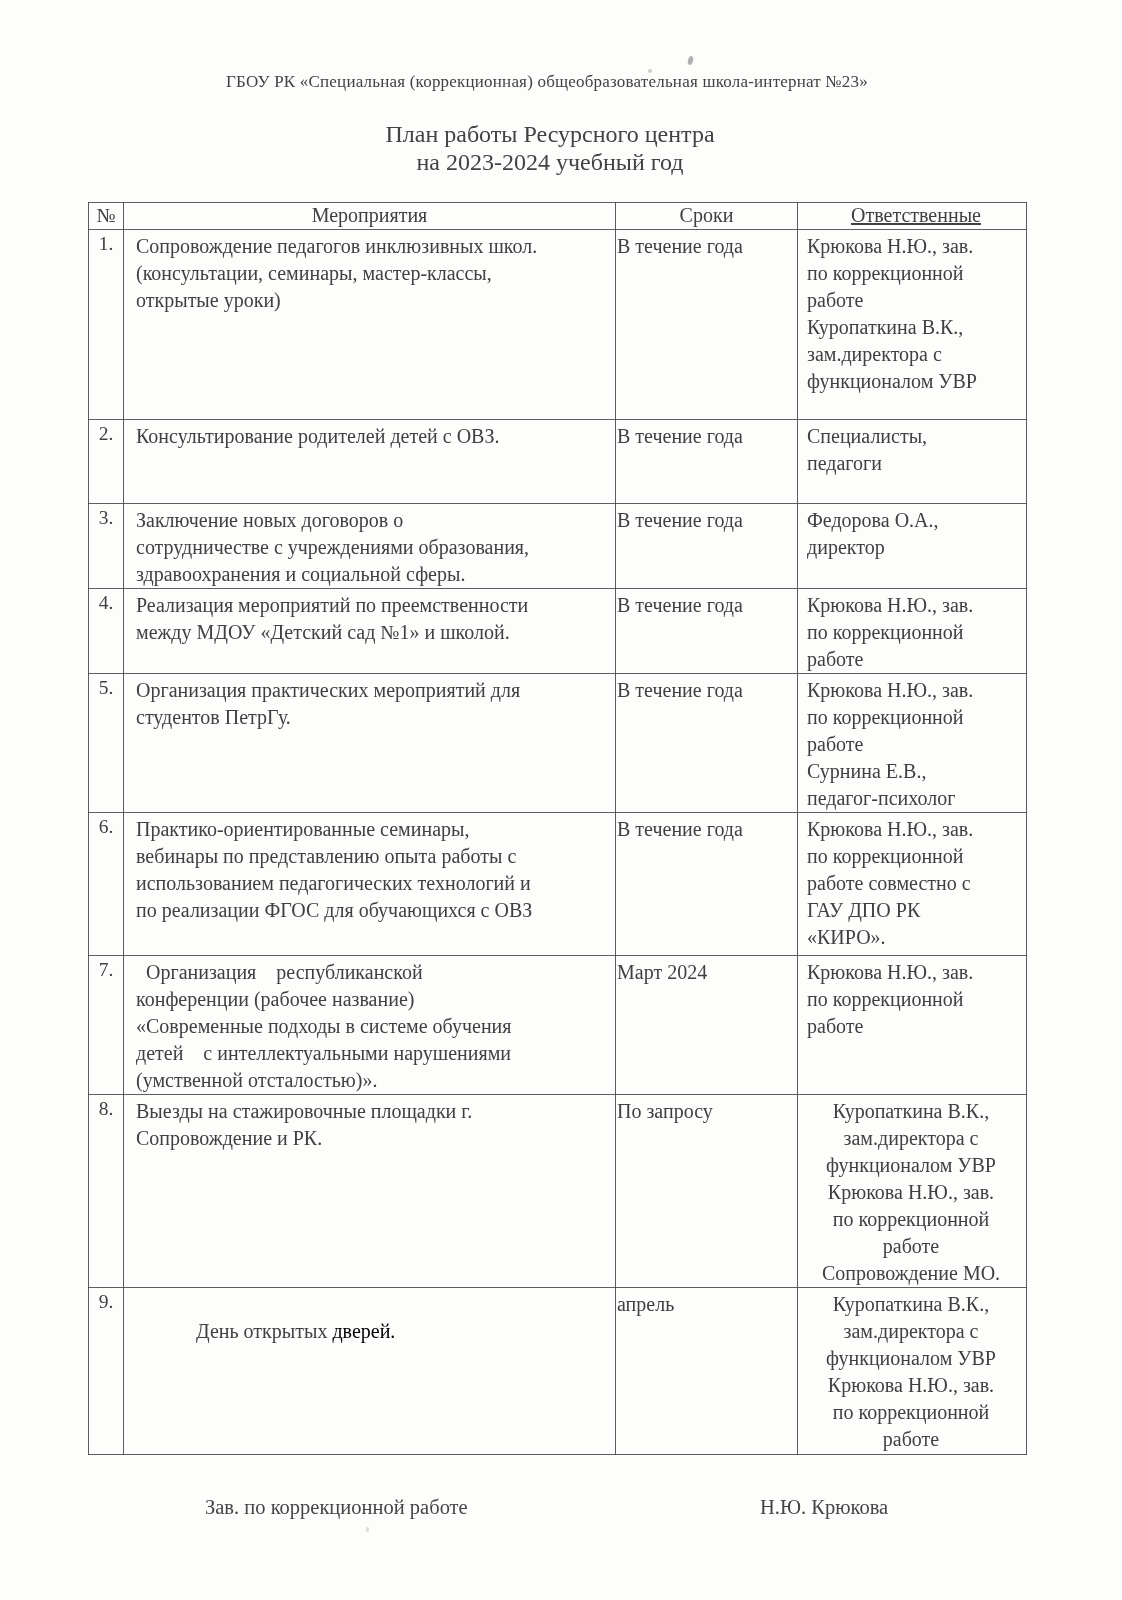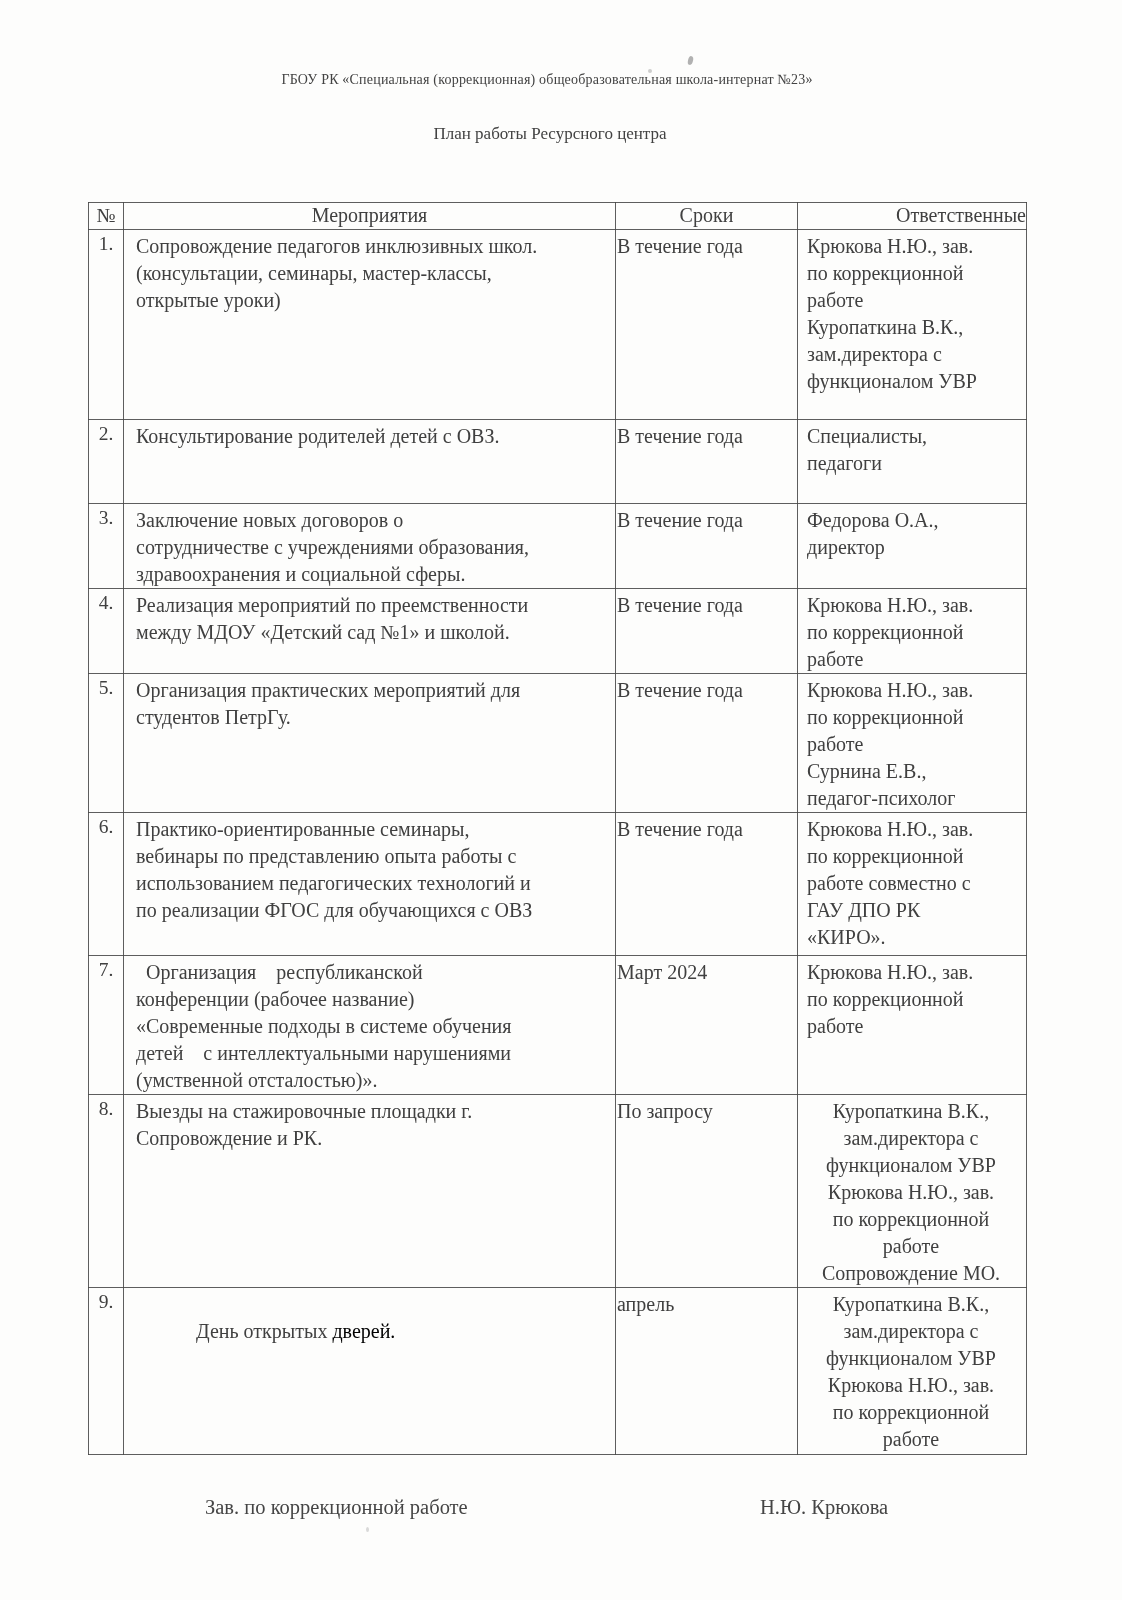--- a/index.html
+++ b/index.html
@@ -10,30 +10,30 @@
     background: #fdfdfc;
     font-family: "Liberation Serif", "DejaVu Serif", serif;
     color: #3e3e3e;
     overflow: hidden;
   }
   .doc-header {
     position: absolute;
     top: 72px; left: 0;
     width: 1094px;
     text-align: center;
-    font-size: 14px;
+    font-size: 17px;
     letter-spacing: 0.2px;
     color: #424242;
   }
   .doc-title {
     position: absolute;
     top: 120px; left: 0;
     width: 1100px;
     text-align: center;
-    font-size: 17px;
+    font-size: 24px;
     line-height: 28px;
     color: #424242;
   }
   table.plan {
     position: absolute;
     top: 202px; left: 88px;
     width: 938px;
     border-collapse: collapse;
     table-layout: fixed;
     font-size: 20px;
@@ -47,21 +47,21 @@
     border: 1.5px solid rgba(72,72,72,0.88);
     vertical-align: top;
     font-weight: normal;
   }
   .plan thead th {
     height: 25px;
     padding: 1px 0 0 0;
     text-align: center;
     font-size: 20px;
   }
-  .plan thead th.h-resp { text-align: right; padding-left: 8px; }
+  .plan thead th.h-resp { text-align: center; padding-left: 8px; text-decoration: underline; }
   td.num  { text-align: center; padding-top: 3px; font-size: 19.5px; }
   td.act  { padding: 3px 2px 0 12px; line-height: 27px; }
   td.act div, td.act .act-line { white-space: pre-wrap; }
   td.term { text-align: left; padding-top: 3px; line-height: 27px; }
   td.resp { padding: 3px 5px 0 9px; line-height: 27px; }
   td.resp.center { text-align: center; padding-left: 4px; padding-right: 6px; }
   tr.rh1 td { height: 185px; }
   tr.rh2 td { height: 79px;  }
   tr.rh3 td { height: 80px;  }
   tr.rh4 td { height: 79px;  }
@@ -81,20 +81,21 @@
 </style>
 </head>
 <body>
 
 <div class="page">
 
   <div class="doc-header">ГБОУ РК «Специальная (коррекционная) общеобразовательная школа-интернат №23»</div>
 
   <div class="doc-title">
     <div>План работы Ресурсного центра</div>
+    <div>на 2023-2024 учебный год</div>
   </div>
 
   <table class="plan">
     <colgroup>
         <col class="c-num">
         <col class="c-act">
         <col class="c-term">
         <col class="c-resp">
       </colgroup>
     <thead>

